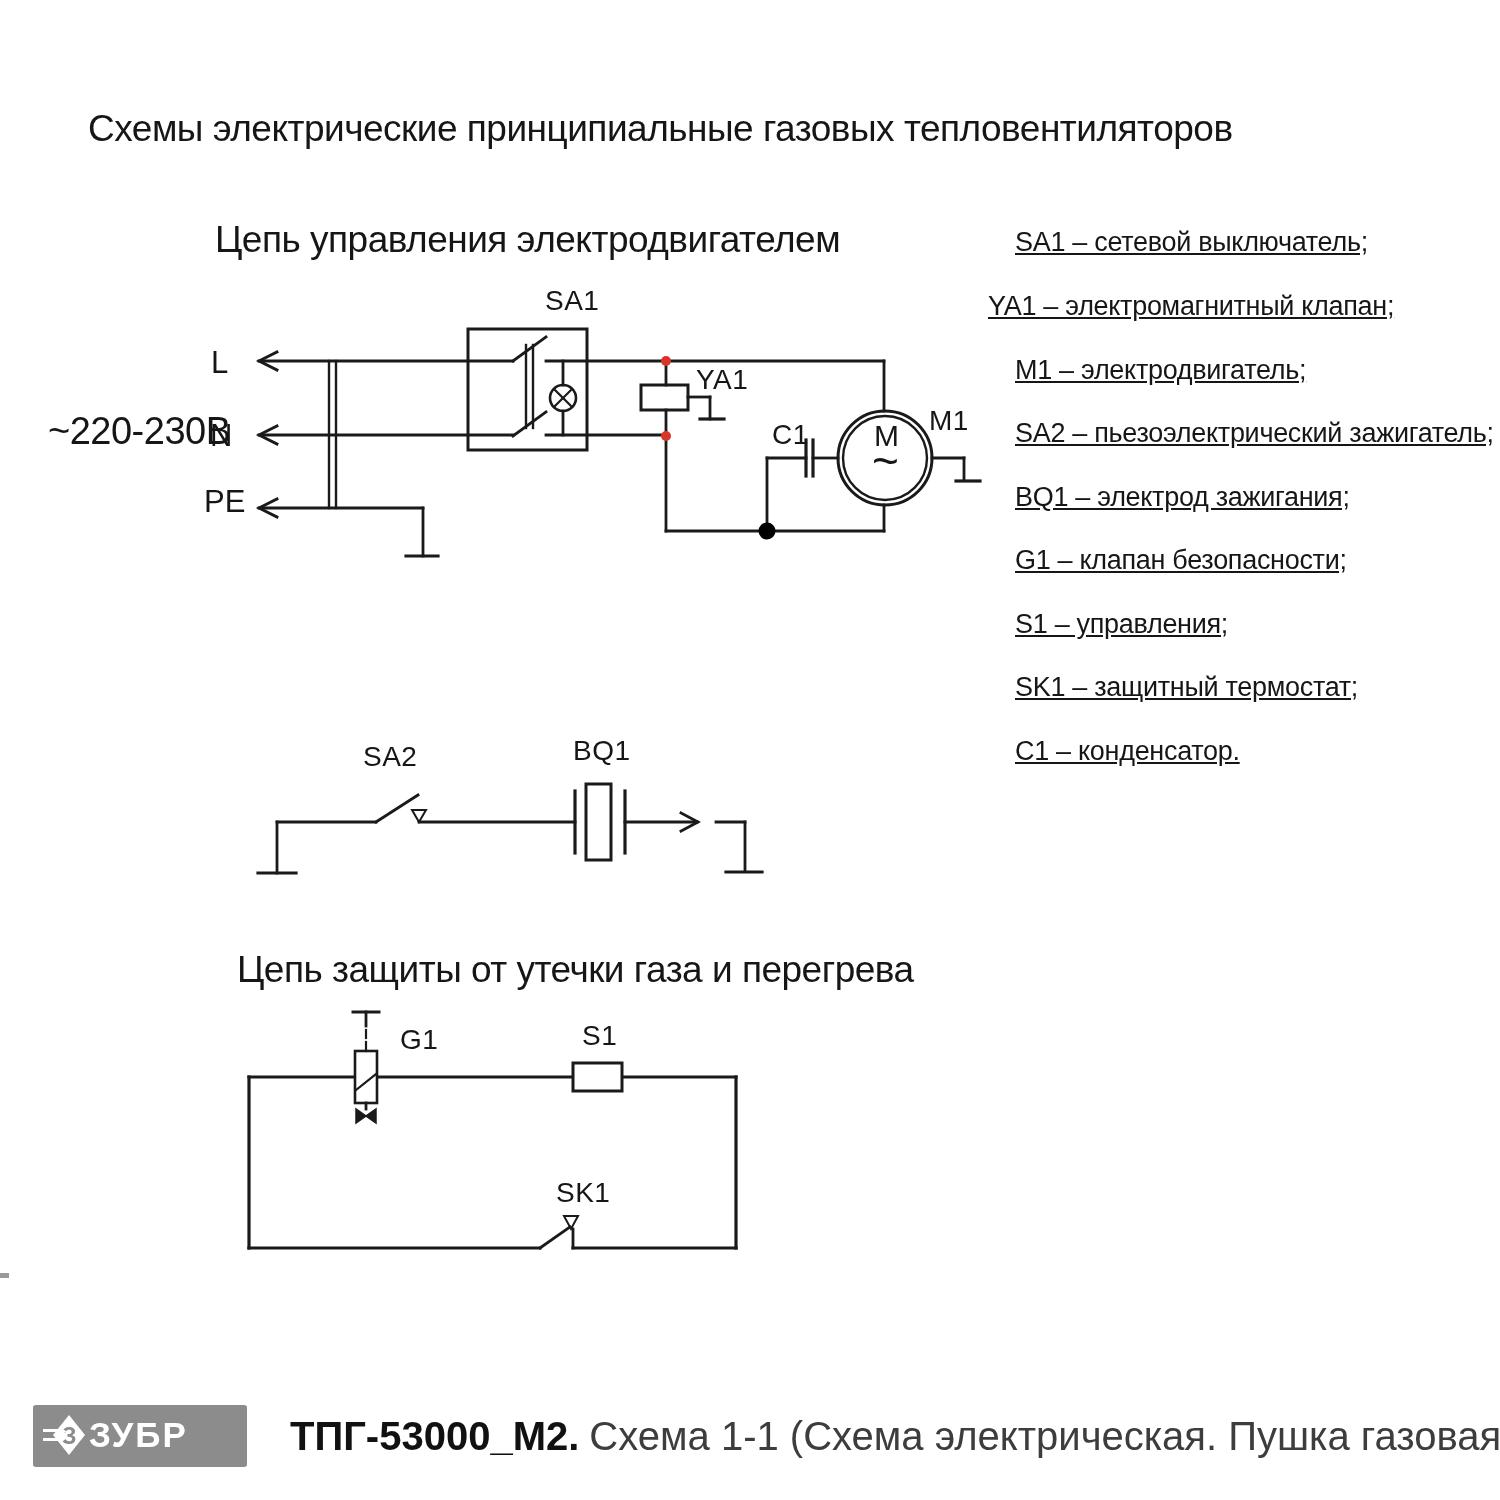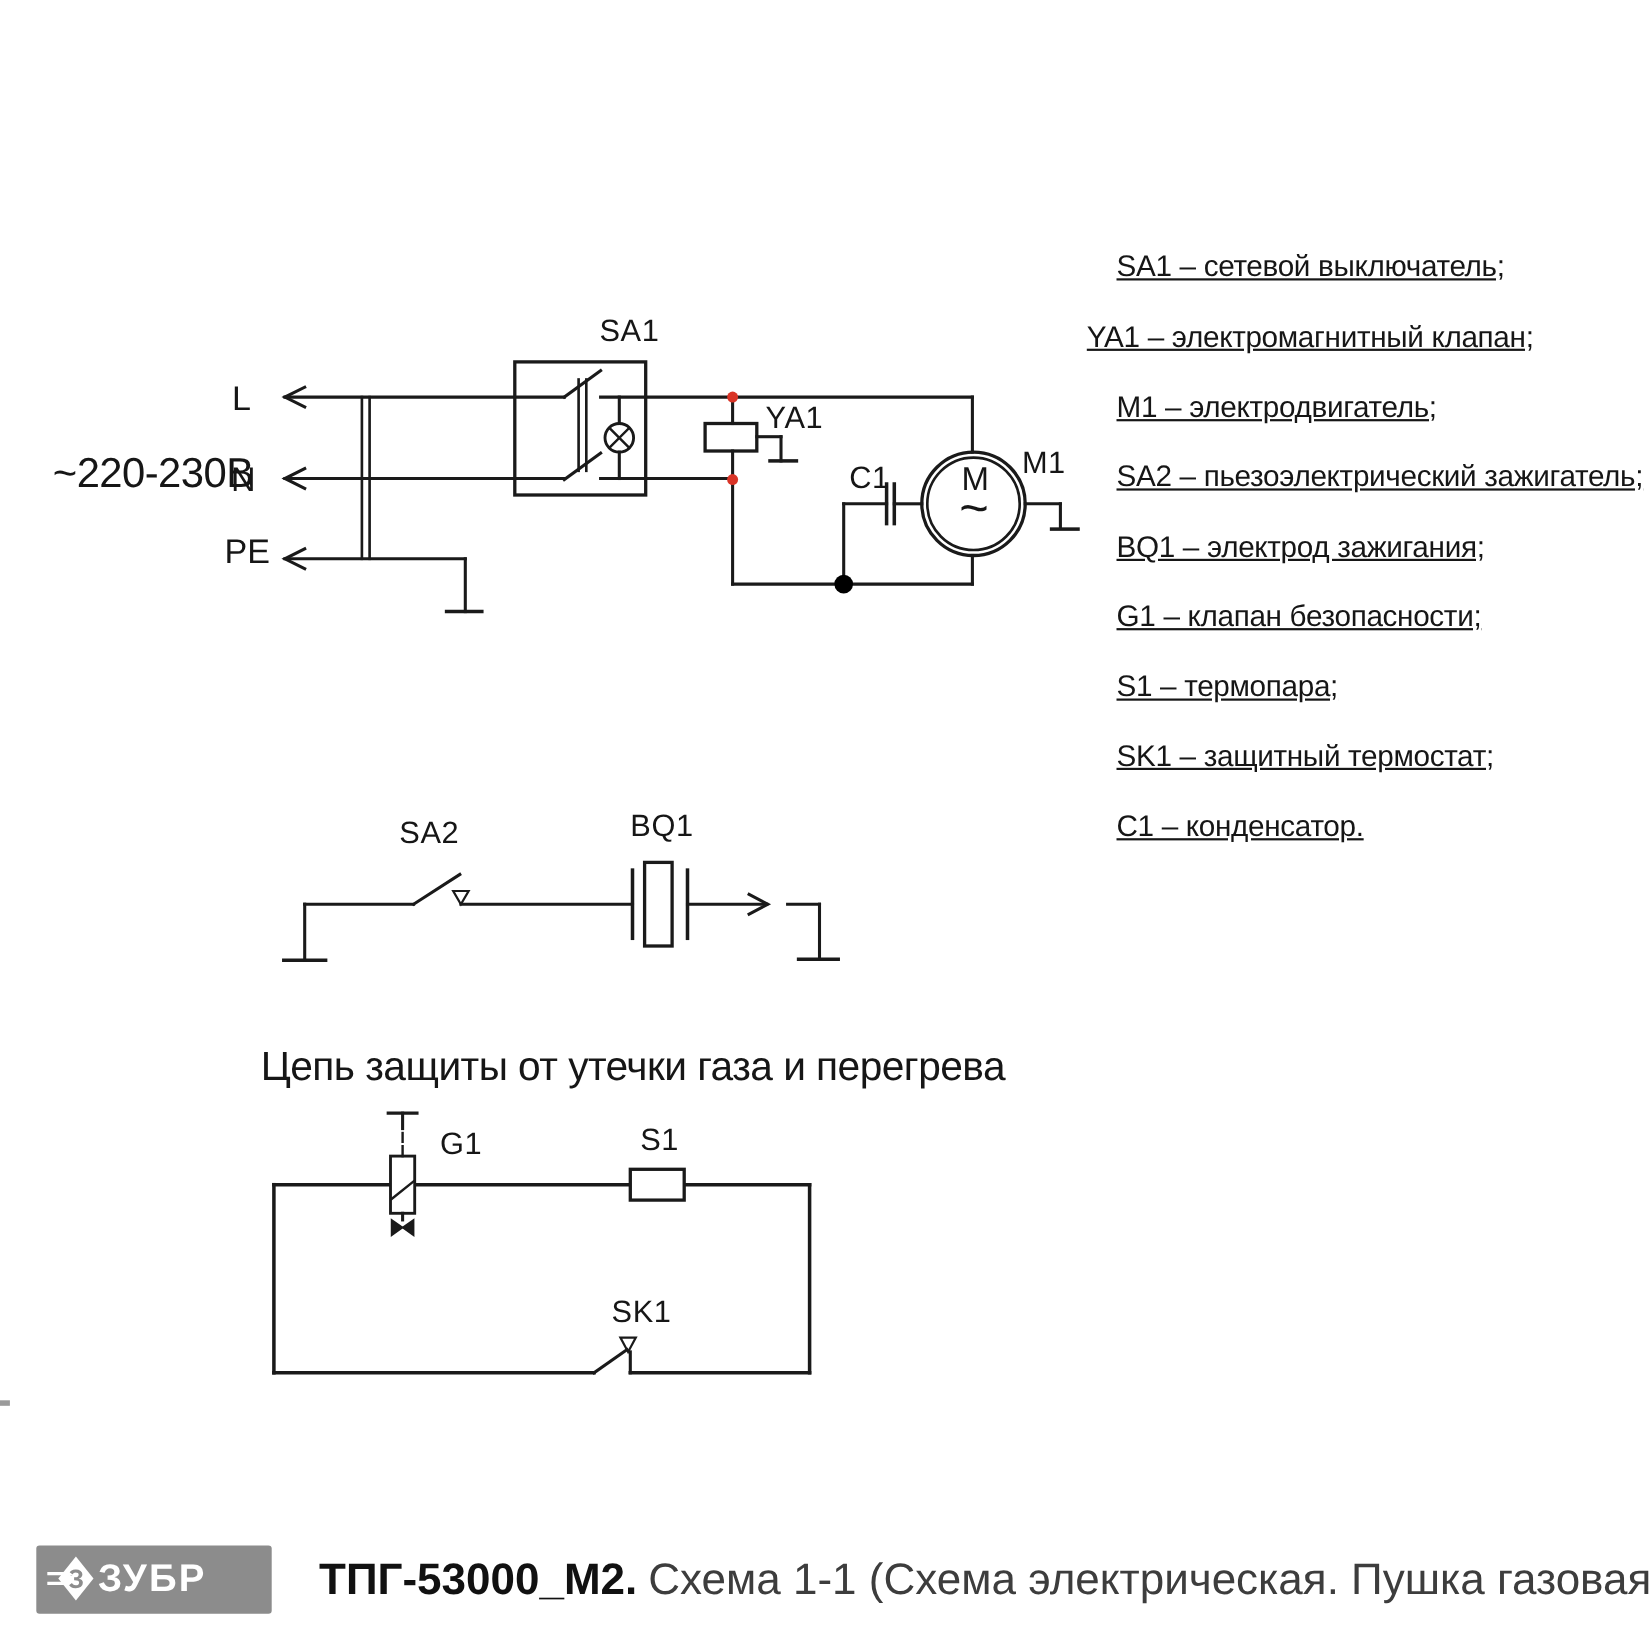--- a/index.html
+++ b/index.html
@@ -141,21 +141,23 @@
       <rect x="573" y="1063" width="49" height="28" fill="#ffffff" stroke-width="3"></rect>
     </g>
 
     <g>
       <line x1="540" y1="1248" x2="570" y2="1227"></line>
       <polygon points="564,1216 578,1216 571,1229" stroke-width="2"></polygon>
       <line x1="573" y1="1229" x2="573" y2="1248"></line>
     </g>
   </svg>
 
-
+  <div class="lbl title" style="left:88px;top:110px">Схемы электрические принципиальные газовых тепловентиляторов</div>
+
+  <div class="lbl title" style="left:215px;top:221px">Цепь управления электродвигателем</div>
   <div class="lbl volt" style="left:48px;top:412px">~220-230В</div>
   <div class="lbl net" style="left:211px;top:347px">L</div>
   <div class="lbl net" style="left:210px;top:420px">N</div>
   <div class="lbl net" style="left:204px;top:486px">PE</div>
   <div class="lbl ref" style="left:545px;top:287px">SA1</div>
   <div class="lbl ref" style="left:696px;top:366px">YA1</div>
   <div class="lbl ref" style="left:772px;top:421px">C1</div>
   <div class="lbl ref" style="left:929px;top:407px">M1</div>
   <div class="lbl motor-m" style="left:874px;top:421px">M</div>
   <div class="lbl motor-wave" style="left:872px;top:438px">~</div>
@@ -168,21 +170,21 @@
   <div class="lbl ref" style="left:582px;top:1022px">S1</div>
   <div class="lbl ref" style="left:556px;top:1179px">SK1</div>
 
   <div>
     <div class="lbl legend-item" style="left:1015px;top:229px">SA1 – сетевой выключатель;</div>
     <div class="lbl legend-item" style="left:988px;top:293px">YA1 – электромагнитный клапан;</div>
     <div class="lbl legend-item" style="left:1015px;top:357px">M1 – электродвигатель;</div>
     <div class="lbl legend-item" style="left:1015px;top:420px">SA2 – пьезоэлектрический зажигатель;</div>
     <div class="lbl legend-item" style="left:1015px;top:484px">BQ1 – электрод зажигания;</div>
     <div class="lbl legend-item" style="left:1015px;top:547px">G1 – клапан безопасности;</div>
-    <div class="lbl legend-item" style="left:1015px;top:611px">S1 – термопара;</div>
+    <div class="lbl legend-item" style="left:1015px;top:611px">S1 – управления;</div>
     <div class="lbl legend-item" style="left:1015px;top:674px">SK1 – защитный термостат;</div>
     <div class="lbl legend-item" style="left:1015px;top:738px">C1 – конденсатор.</div>
   </div>
 
   <div class="artifact"></div>
 
   <div id="footer-logo">
     <svg width="46" height="46" style="position:absolute;left:8px;top:8px" viewBox="0 0 46 46">
       <polygon points="28,2 44,22 28,42 12,22" fill="#ffffff"></polygon>
       <text x="28" y="31" font-family="Liberation Sans, sans-serif" font-size="24" font-weight="bold" fill="#8c8c8c" text-anchor="middle">З</text>

